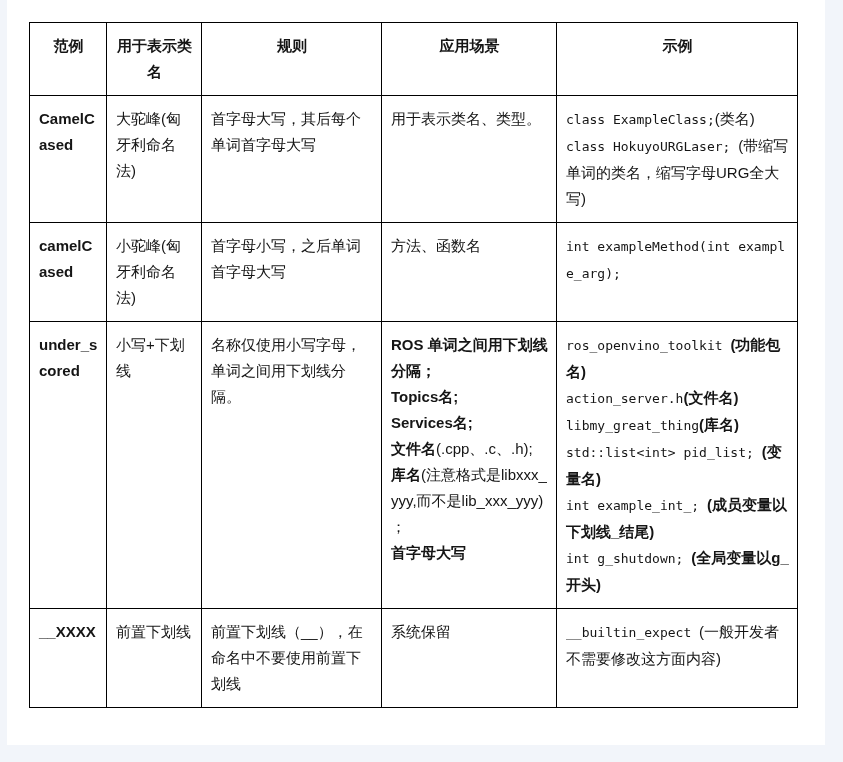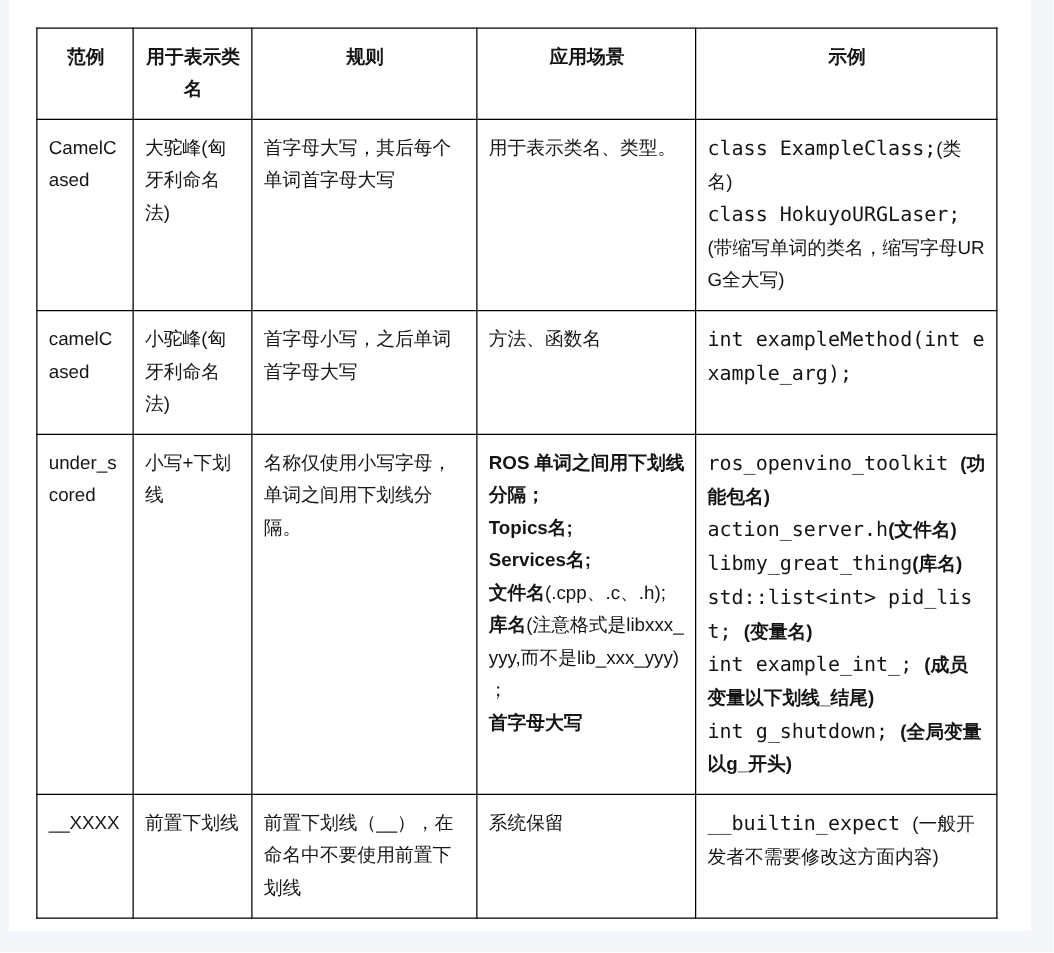--- a/index.html
+++ b/index.html
@@ -26,27 +26,27 @@
     border: 1px solid #000000;
     vertical-align: top;
     padding: 10px 8px 10px 9px;
     font-size: 15px;
     line-height: 26px;
     color: #151515;
     word-break: normal;
     overflow-wrap: break-word;
   }
   th { font-weight: 700; }
-  td.c-ex  { font-weight: 400; word-break: break-all; }
+  td.c-ex  { font-weight: 700; word-break: break-all; }
   td.c-scn { word-break: break-all; }
   td.c-smp { word-break: break-all; }
   .bold { font-weight: 700; }
   .code {
     font-family: "DejaVu Sans Mono", "Liberation Mono", monospace;
-    font-size: 16px;
+    font-size: 13px;
   }
   .line, .sample { min-height: 26px; }
 </style>
 </head>
 <body>
 
 <div class="page">
   <div class="content">
     <table class="conv">
       <colgroup id="colgroup">

